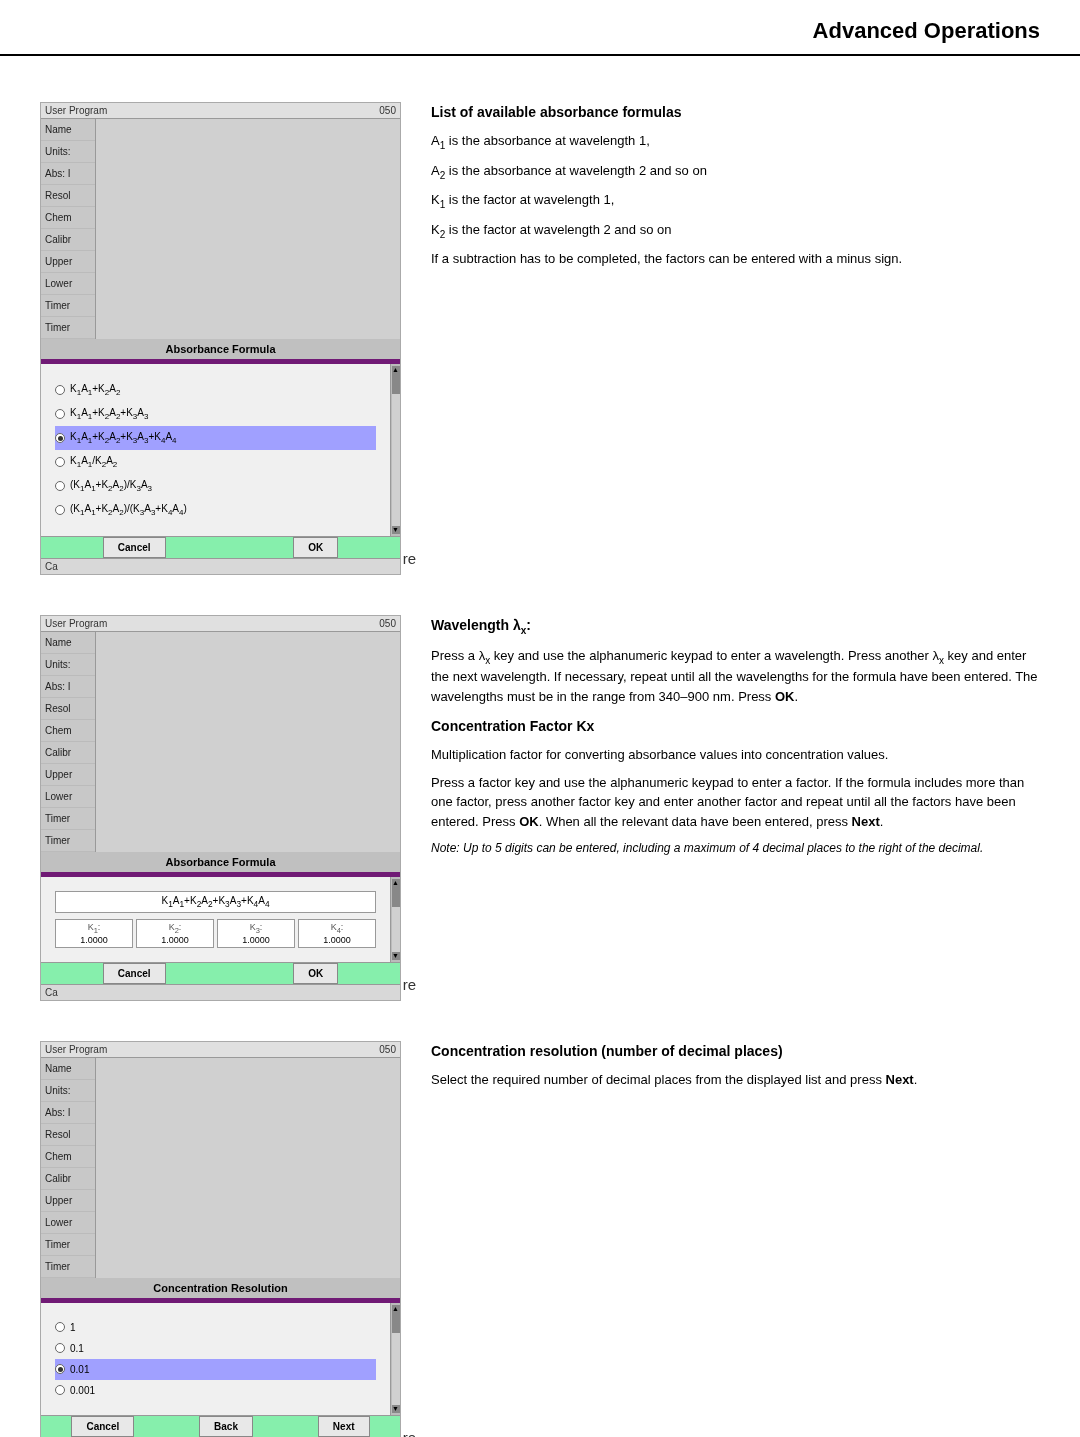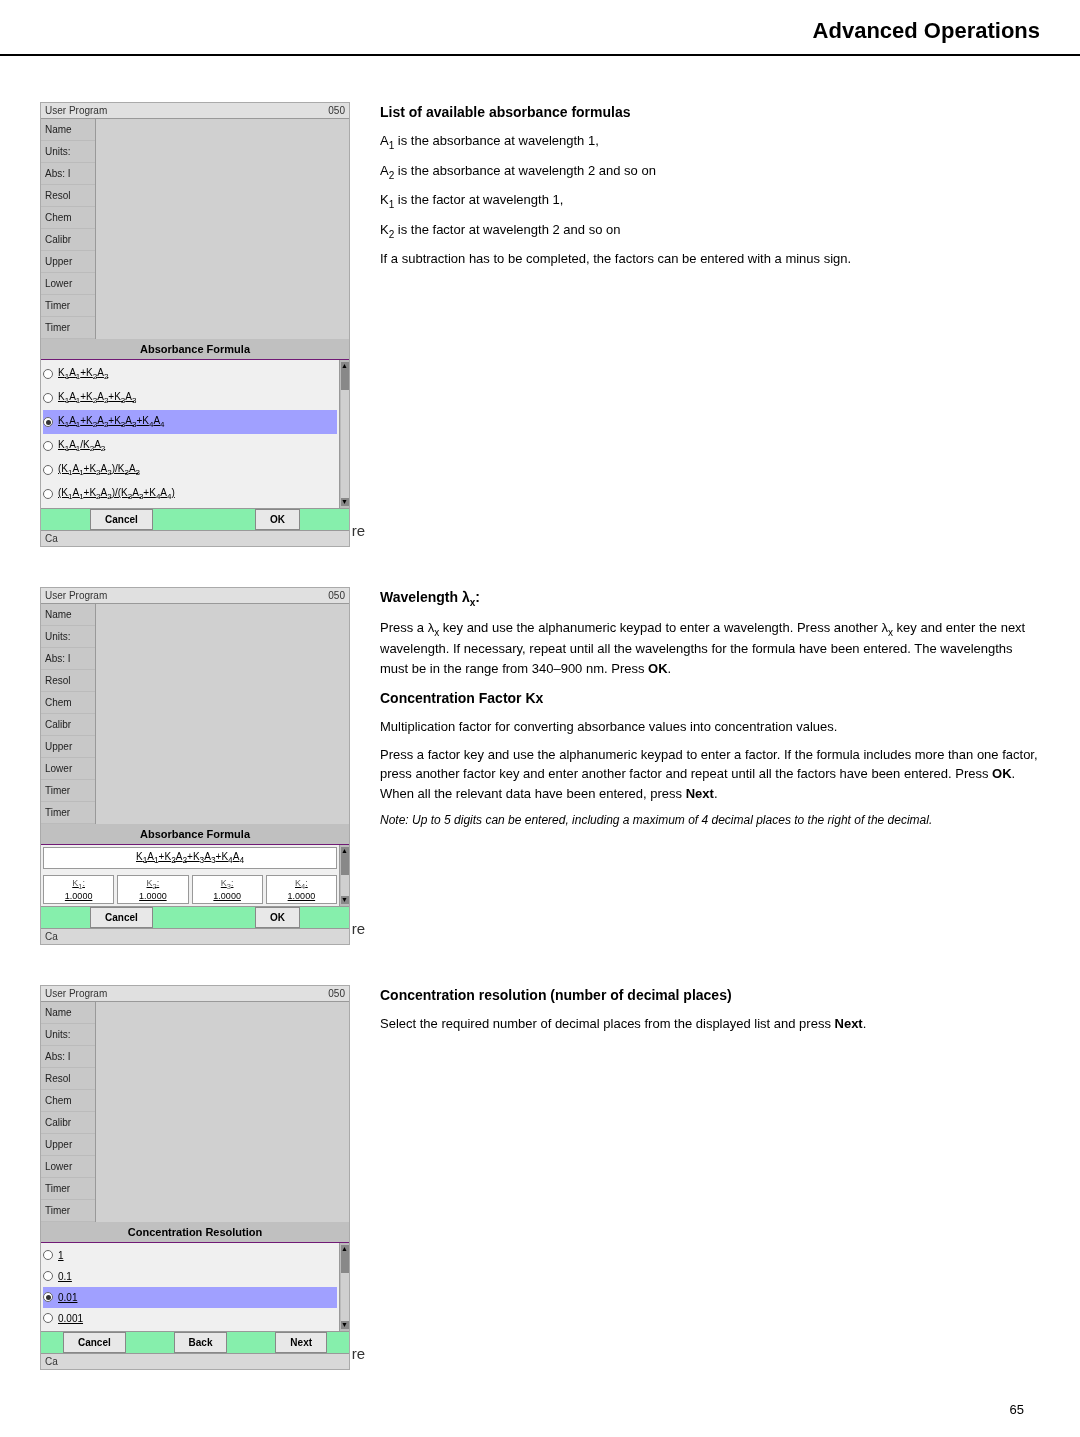--- a/index.html
+++ b/index.html
@@ -34,21 +34,21 @@
     
     .section-row {
       display: flex;
       flex-direction: row;
       gap: 30px;
       align-items: flex-start;
     }
 
     
     .device-panel {
-      width: 310px;
+      width: 361px;
       flex-shrink: 0;
       border: 1px solid #aaa;
       background: #d0d0d0;
       position: relative;
       font-size: 11px;
     }
 
     .device-panel-header {
       background: #e0e0e0;
       border-bottom: 1px solid #999;
@@ -90,28 +90,27 @@
       display: flex;
       flex-direction: column;
     }
 
     .dialog-title {
       background: #c0c0c0;
       text-align: center;
       font-weight: bold;
       font-size: 11px;
       padding: 4px;
-      border-bottom: 1px solid #701a75;
+      border-bottom: 5px solid #701a75;
     }
 
     .dialog-content {
-      padding: 2px;
+      padding: 14px;
       flex: 1;
       position: relative;
-      text-decoration: underline;
     }
 
     .dialog-buttons {
       display: flex;
       justify-content: space-around;
       padding: 0;
       background: #86efac;
       border-top: 1px solid #999;
       gap: 4px;
     }

